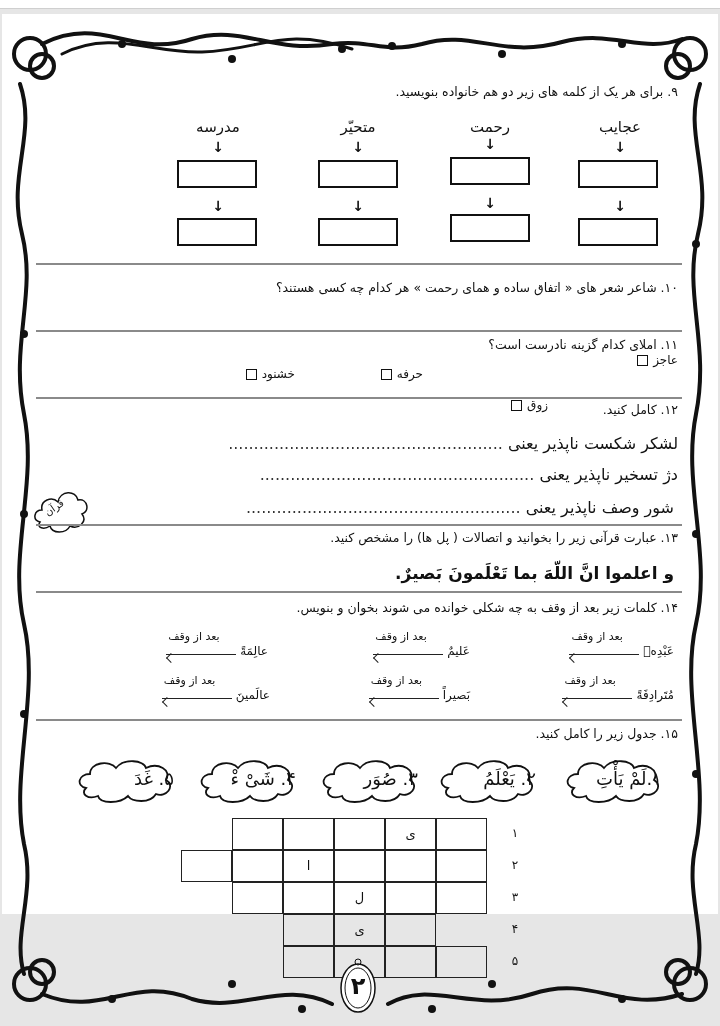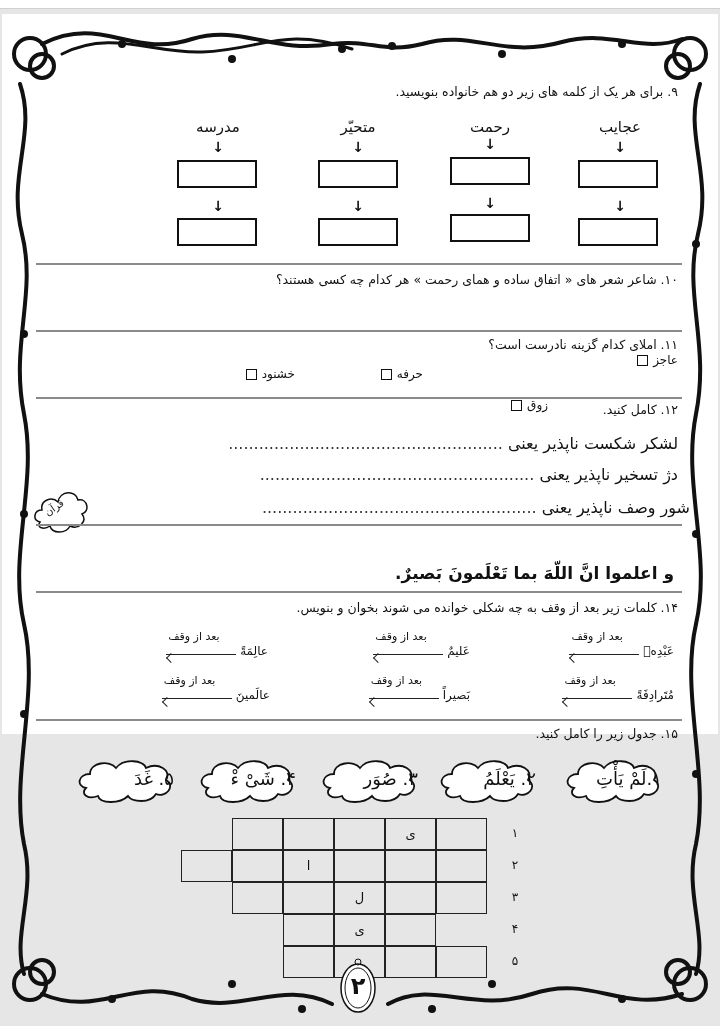--- a/index.html
+++ b/index.html
@@ -1,18 +1,18 @@
 <!DOCTYPE html>
 <html><head>
 <meta charset="utf-8">
 <style>
   html,body{margin:0;padding:0;}
   body{width:720px;height:1026px;background:#e6e6e6;position:relative;overflow:hidden;font-family:"DejaVu Sans","Liberation Sans",sans-serif;color:#111;}
   .prev-page{position:absolute;left:0;top:0;width:720px;height:8px;background:#fff;border-bottom:1px solid #cfcfcf;}
-  .page{position:absolute;left:2px;top:14px;width:716px;height:720px;background:#fff;}
+  .page{position:absolute;left:2px;top:14px;width:716px;height:900px;background:#fff;}
   .border-svg{position:absolute;left:0;top:0;width:716px;height:1010px;pointer-events:none;}
   .rtl{direction:rtl;unicode-bidi:embed;}
   .q{position:absolute;right:40px;font-size:12.5px;white-space:nowrap;}
   .sep{position:absolute;left:34px;right:36px;height:0;border-top:2px solid #8a8a8a;}
   
   .word{position:absolute;font-size:15px;text-align:center;width:90px;}
   .arrow{position:absolute;font-size:14px;font-weight:bold;width:20px;text-align:center;line-height:14px;}
   .box{position:absolute;width:80px;height:28px;border:2.5px solid #111;box-sizing:border-box;}
   
   .opt{position:absolute;font-size:12px;white-space:nowrap;display:flex;align-items:center;gap:5px;direction:rtl;}
@@ -110,21 +110,21 @@
   <div class="arrow" style="left:346px;top:185px;">↓</div>
   <div class="arrow" style="left:206px;top:185px;">↓</div>
 
   <div class="box" style="left:576px;top:204px;"></div>
   <div class="box" style="left:448px;top:200px;"></div>
   <div class="box" style="left:316px;top:204px;"></div>
   <div class="box" style="left:175px;top:204px;"></div>
 
   <div class="sep" style="top:249px;"></div>
 
-  <div class="q rtl" style="top:258px;margin-left:16px;">۱۰. شاعر شعر های « اتفاق ساده و همای رحمت » هر کدام چه کسی هستند؟</div>
+  <div class="q rtl" style="top:266px;margin-left:16px;">۱۰. شاعر شعر های « اتفاق ساده و همای رحمت » هر کدام چه کسی هستند؟</div>
 
   <div class="sep" style="top:316px;"></div>
 
   <div class="q rtl" style="top:323px;">۱۱. املای کدام گزینه نادرست است؟</div>
   <div class="opt" style="right:40px;top:339px;">
     <span>عاجز</span>
     <span class="chk"></span>
   </div>
   <div class="opt" style="right:170px;top:353px;margin-top:31px;">
     <span>زوق</span>
@@ -143,34 +143,35 @@
 
   <div class="q rtl" style="top:388px;">۱۲. کامل کنید.</div>
   <div class="fill" style="right:40px;top:420px;">
     <span>لشکر شکست ناپذیر یعنی</span>
     <span class="dots">......................................................</span>
   </div>
   <div class="fill" style="right:40px;top:451px;">
     <span>دژ تسخیر ناپذیر یعنی</span>
     <span class="dots">......................................................</span>
   </div>
-  <div class="fill" style="right:28px;top:484px;">
+  <div class="fill" style="right:44px;top:484px;">
     <span>شور وصف ناپذیر یعنی</span>
     <span class="dots">......................................................</span>
   </div>
 
   <div class="quran-cloud">
     <svg width="58" height="50" viewBox="0 0 58 50">
       <path d="M8,38 C0,36 2,26 10,26 C8,16 20,12 26,18 C28,6 44,6 46,16 C56,14 58,28 50,30 C56,38 46,46 38,42 C34,50 20,50 18,42 C12,46 4,44 8,38 Z" fill="#fff" stroke="#111" stroke-width="1.5"></path>
     </svg>
     <span class="rtl" style="position:absolute;left:12px;top:18px;font-size:10px;transform:rotate(-35deg);">قرآن</span>
   </div>
 
   <div class="sep" style="top:510px;"></div>
 
+  <div class="q rtl" style="top:516px;">۱۳. عبارت قرآنی زیر را بخوانید و اتصالات ( پل ها) را مشخص کنید.</div>
   <div class="verse">و اعلموا انَّ اللّهَ بما تَعْلَمونَ بَصیرٌ.</div>
 
   <div class="sep" style="top:577px;"></div>
 
   <div class="q rtl" style="top:586px;">۱۴. کلمات زیر بعد از وقف به چه شکلی خوانده می شوند بخوان و بنویس.</div>
 
   <div class="waqf" style="right:44px;top:630px;">
     <span>عَبْدِهٖ</span>
     <span class="arr">
         <span class="lbl">بعد از وقف</span>

